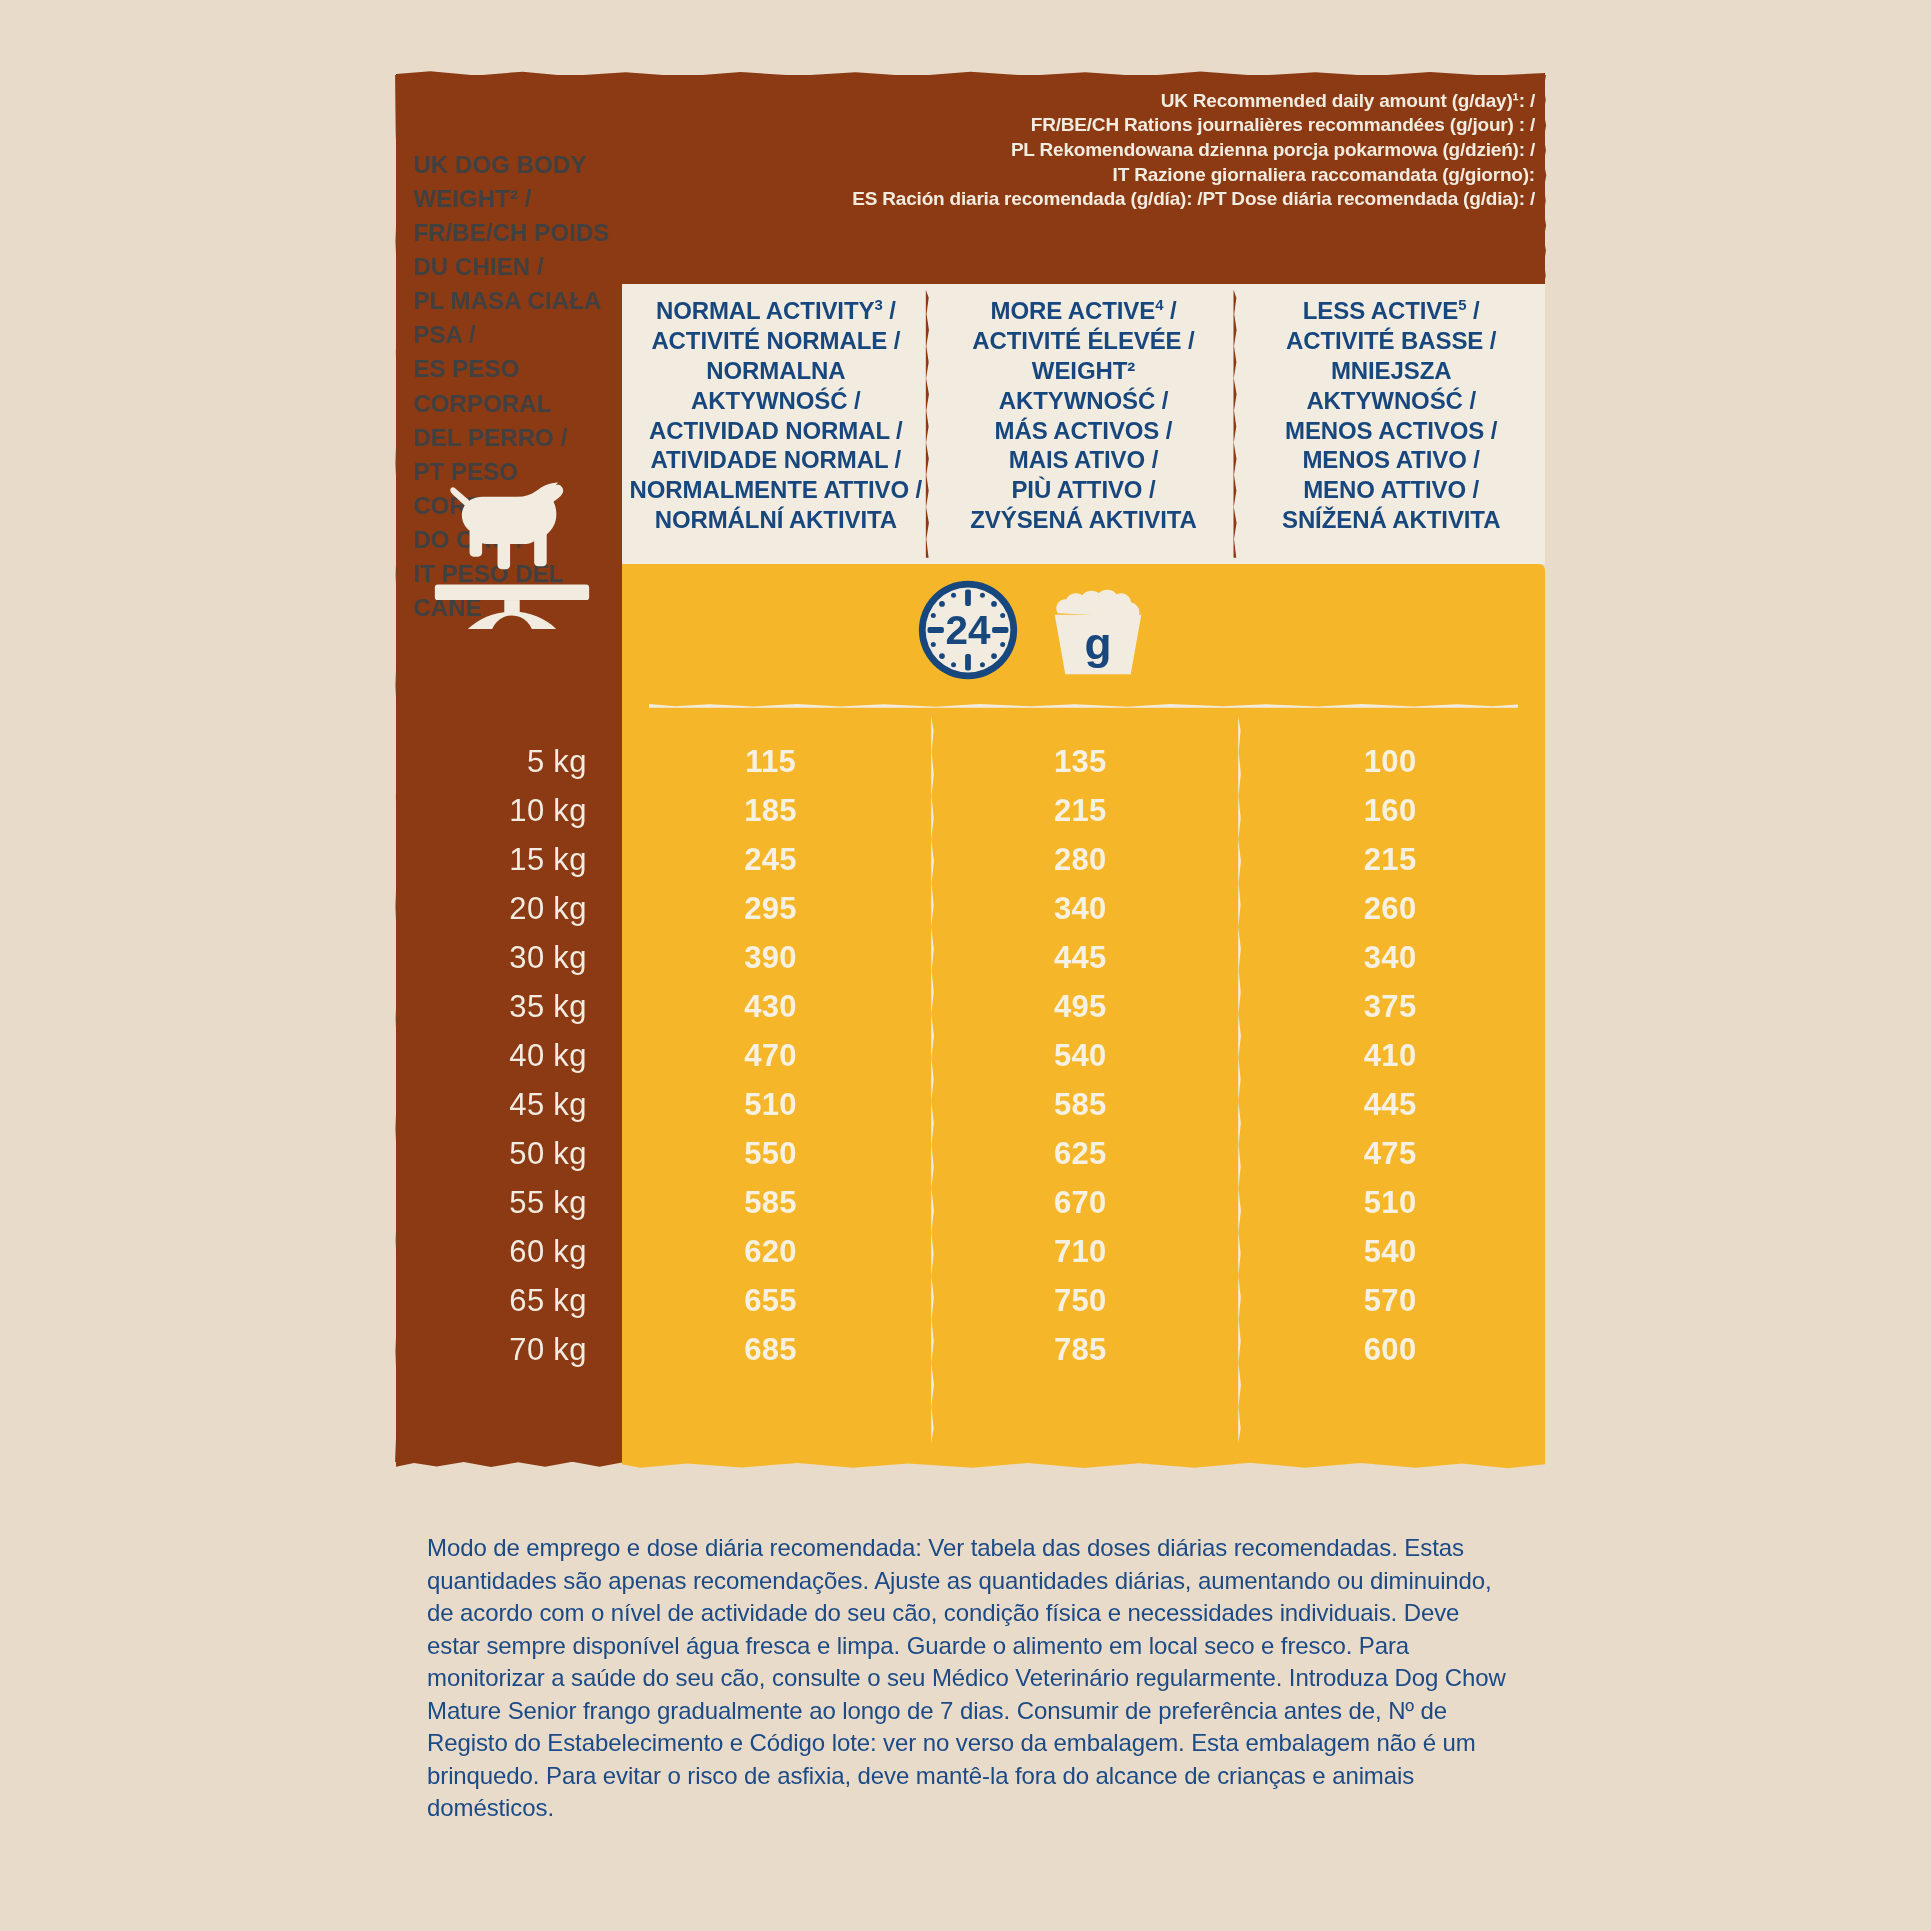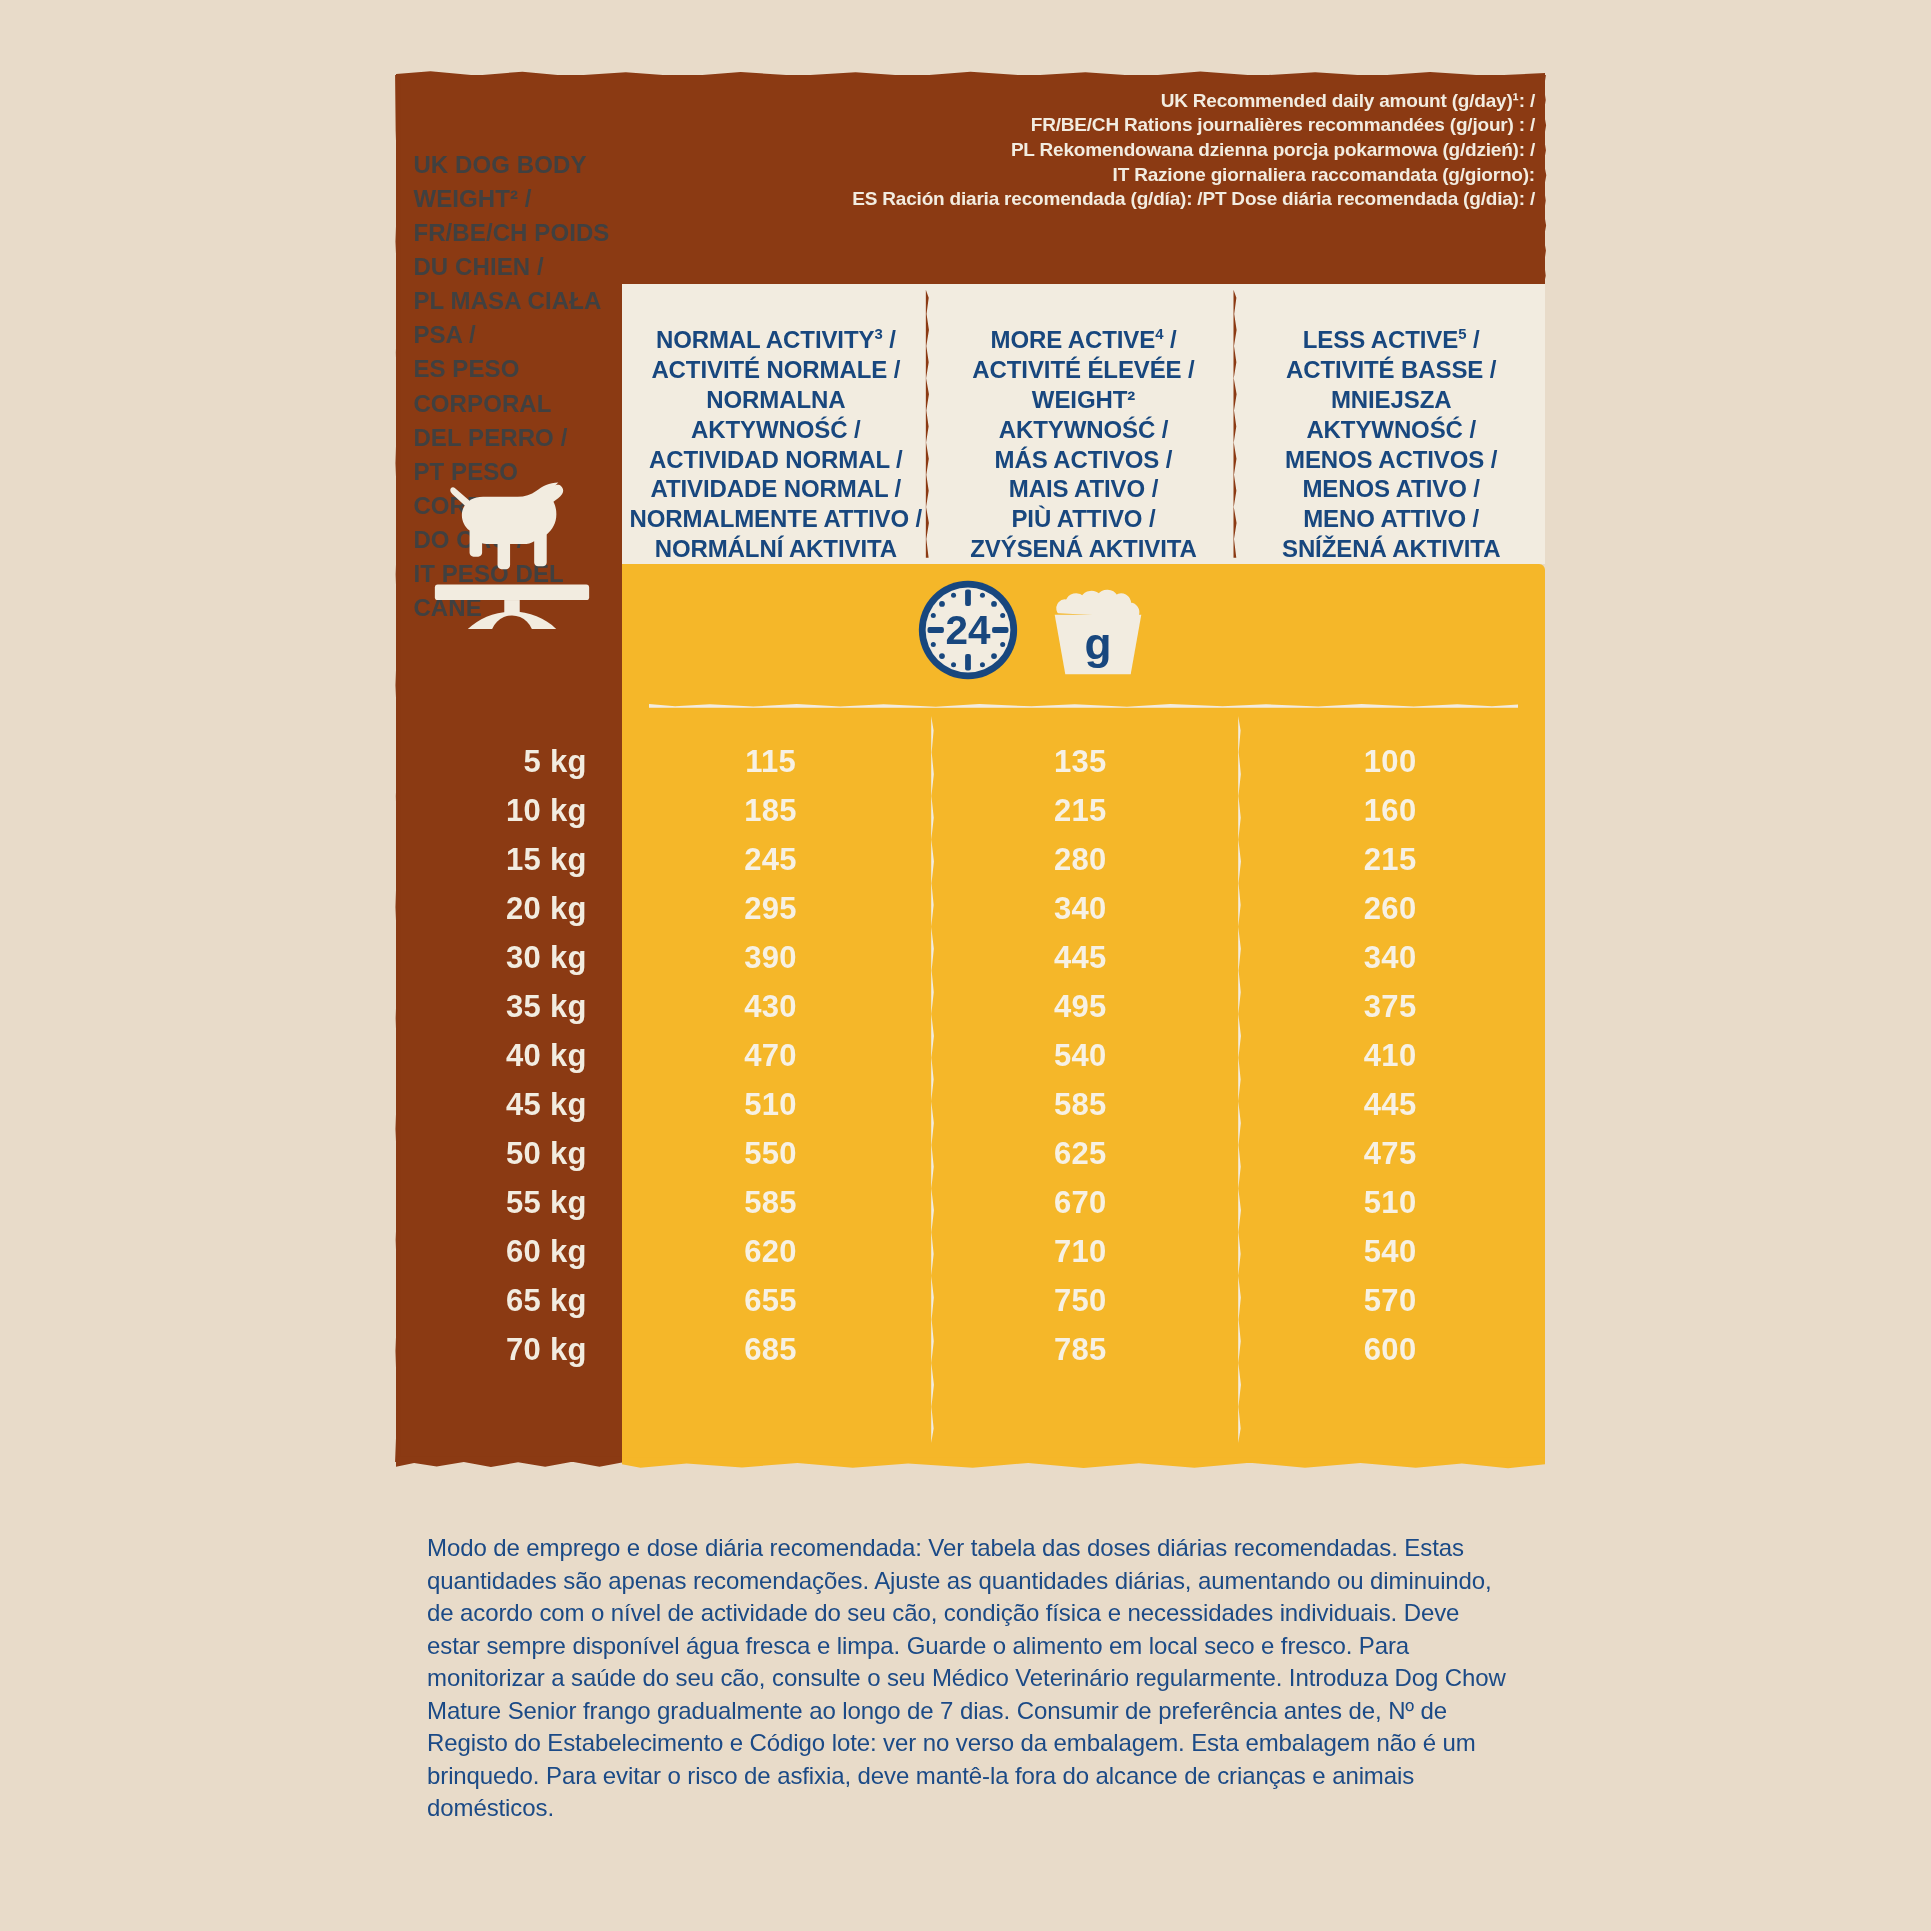--- a/index.html
+++ b/index.html
@@ -117,21 +117,21 @@
   
   .act-cols {
     position: absolute;
     left: 226px; top: 209px;
     width: 923px; height: 280px;
     display: flex;
   }
   .act-col {
     flex: 1;
     display: flex;
-    align-items: flex-end;
+    align-items: flex-start;
     justify-content: center;
     padding-top: 12px;
     position: relative;
   }
   .act-col .inner {
     color: #18477e;
     font-size: 24px;
     font-weight: bold;
     line-height: 1.245;
     text-align: center;
@@ -186,21 +186,21 @@
     display: flex;
     height: 49px;
     align-items: center;
   }
   .cell-kg {
     width: 226px;
     text-align: right;
     padding-right: 29px;
     color: #f2ece0;
     font-size: 31px;
-    font-weight: bold;
+    font-weight: normal;
     letter-spacing: 0.3px;
   }
   .cell-val {
     width: 320px;
     text-align: center;
     color: #f7f1e4;
     font-size: 31px;
     font-weight: bold;
     letter-spacing: 0.3px;
   }

